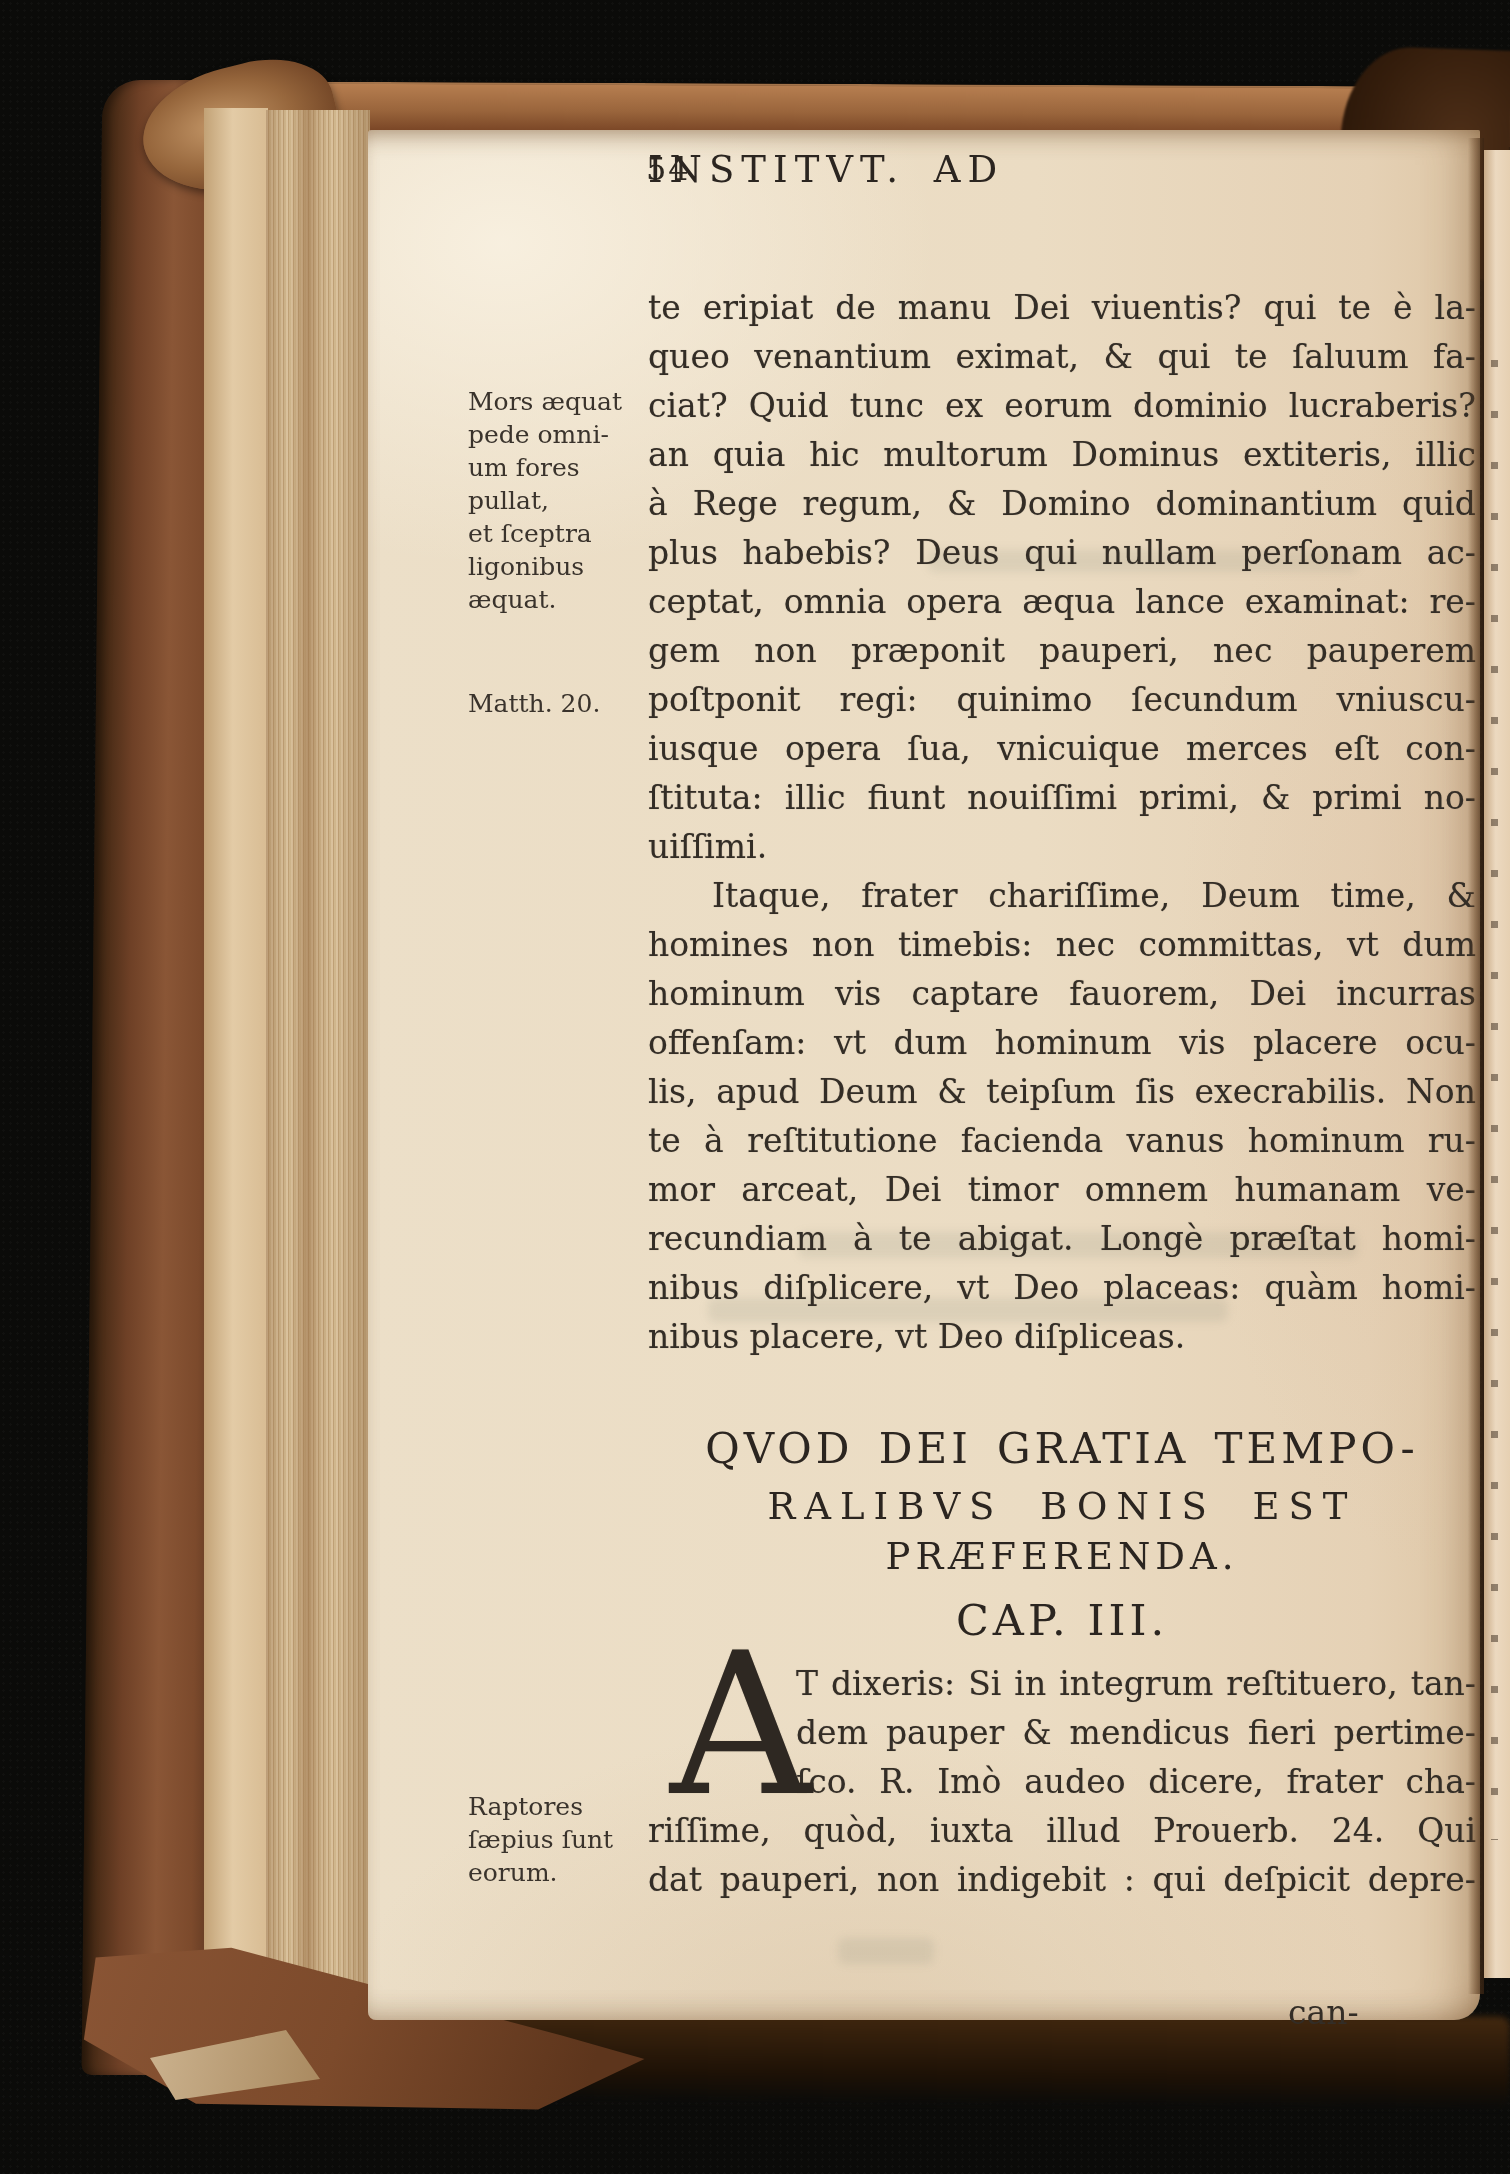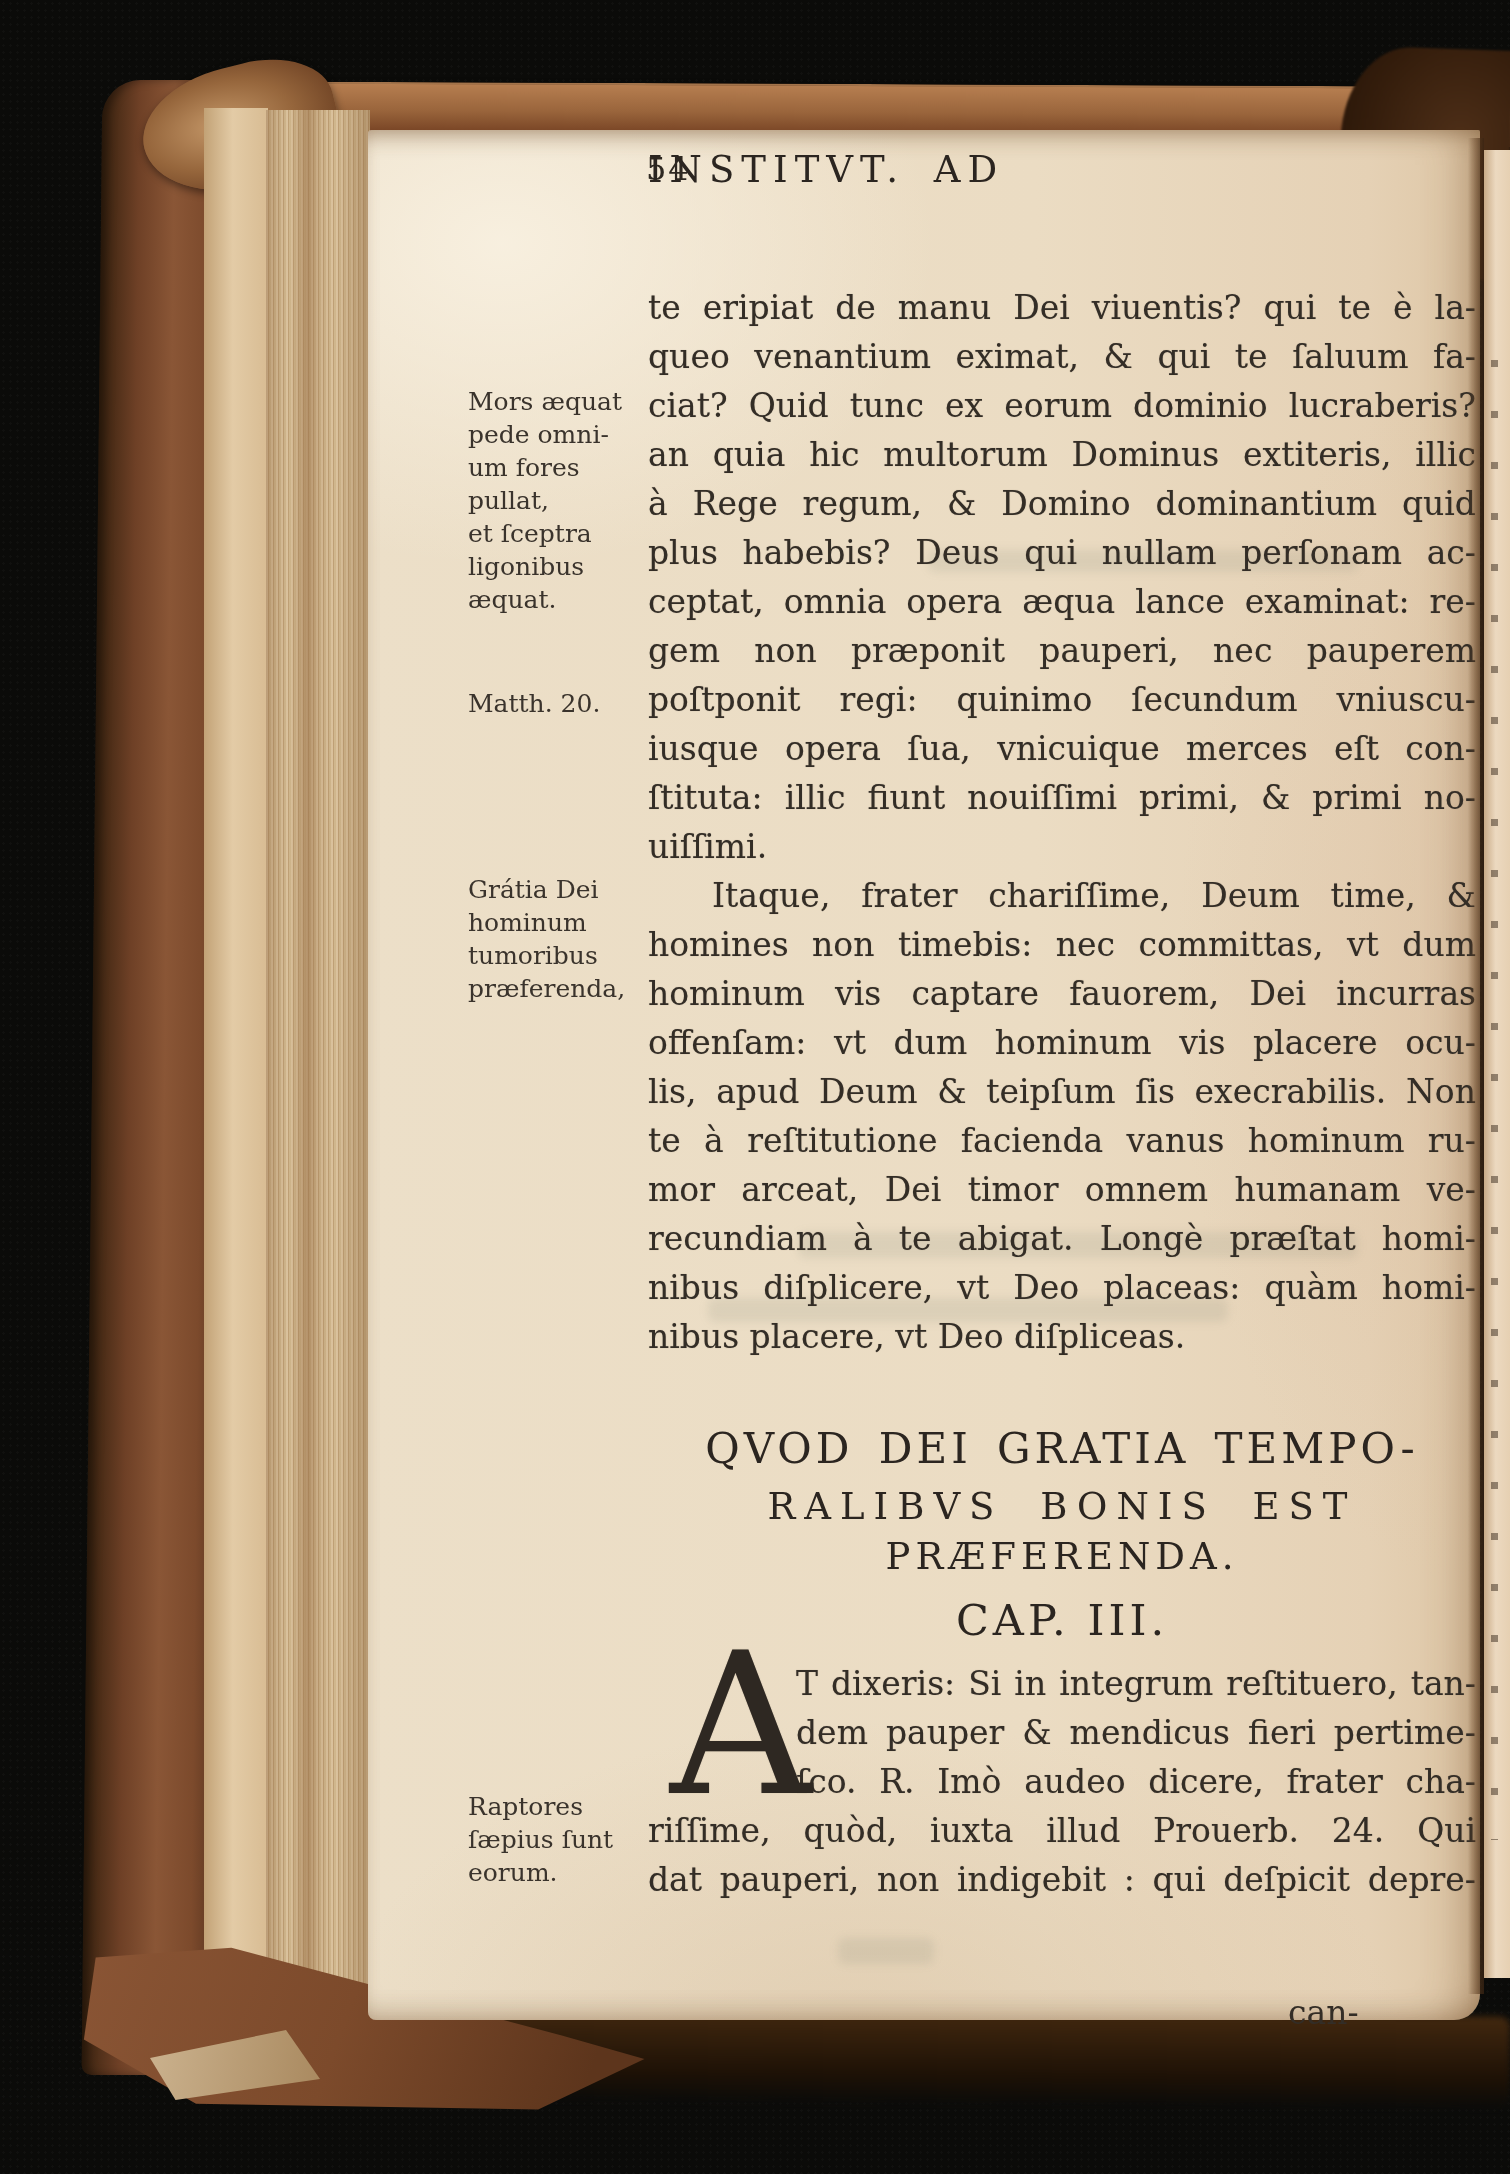--- a/index.html
+++ b/index.html
@@ -169,26 +169,20 @@
       <div>Mors æquat</div>
       <div>pede omni-</div>
       <div>um fores</div>
       <div>pullat,</div>
       <div>et ſceptra</div>
       <div>ligonibus</div>
       <div>æquat.</div>
     </div>
   <div class="note note2">
       <div>Matth. 20.</div>
-    </div>
-  <div class="note note3">
-      <div>Grátia Dei</div>
-      <div>hominum</div>
-      <div>tumoribus</div>
-      <div>præferenda,</div>
     </div>
   <div class="note note4">
       <div>Raptores</div>
       <div>ſæpius ſunt</div>
       <div>eorum.</div>
     </div>
 
   <div class="body-col">
       <div>te eripiat de manu Dei viuentis? qui te è la-</div>
       <div>queo venantium eximat, &amp; qui te ſaluum fa-</div>

